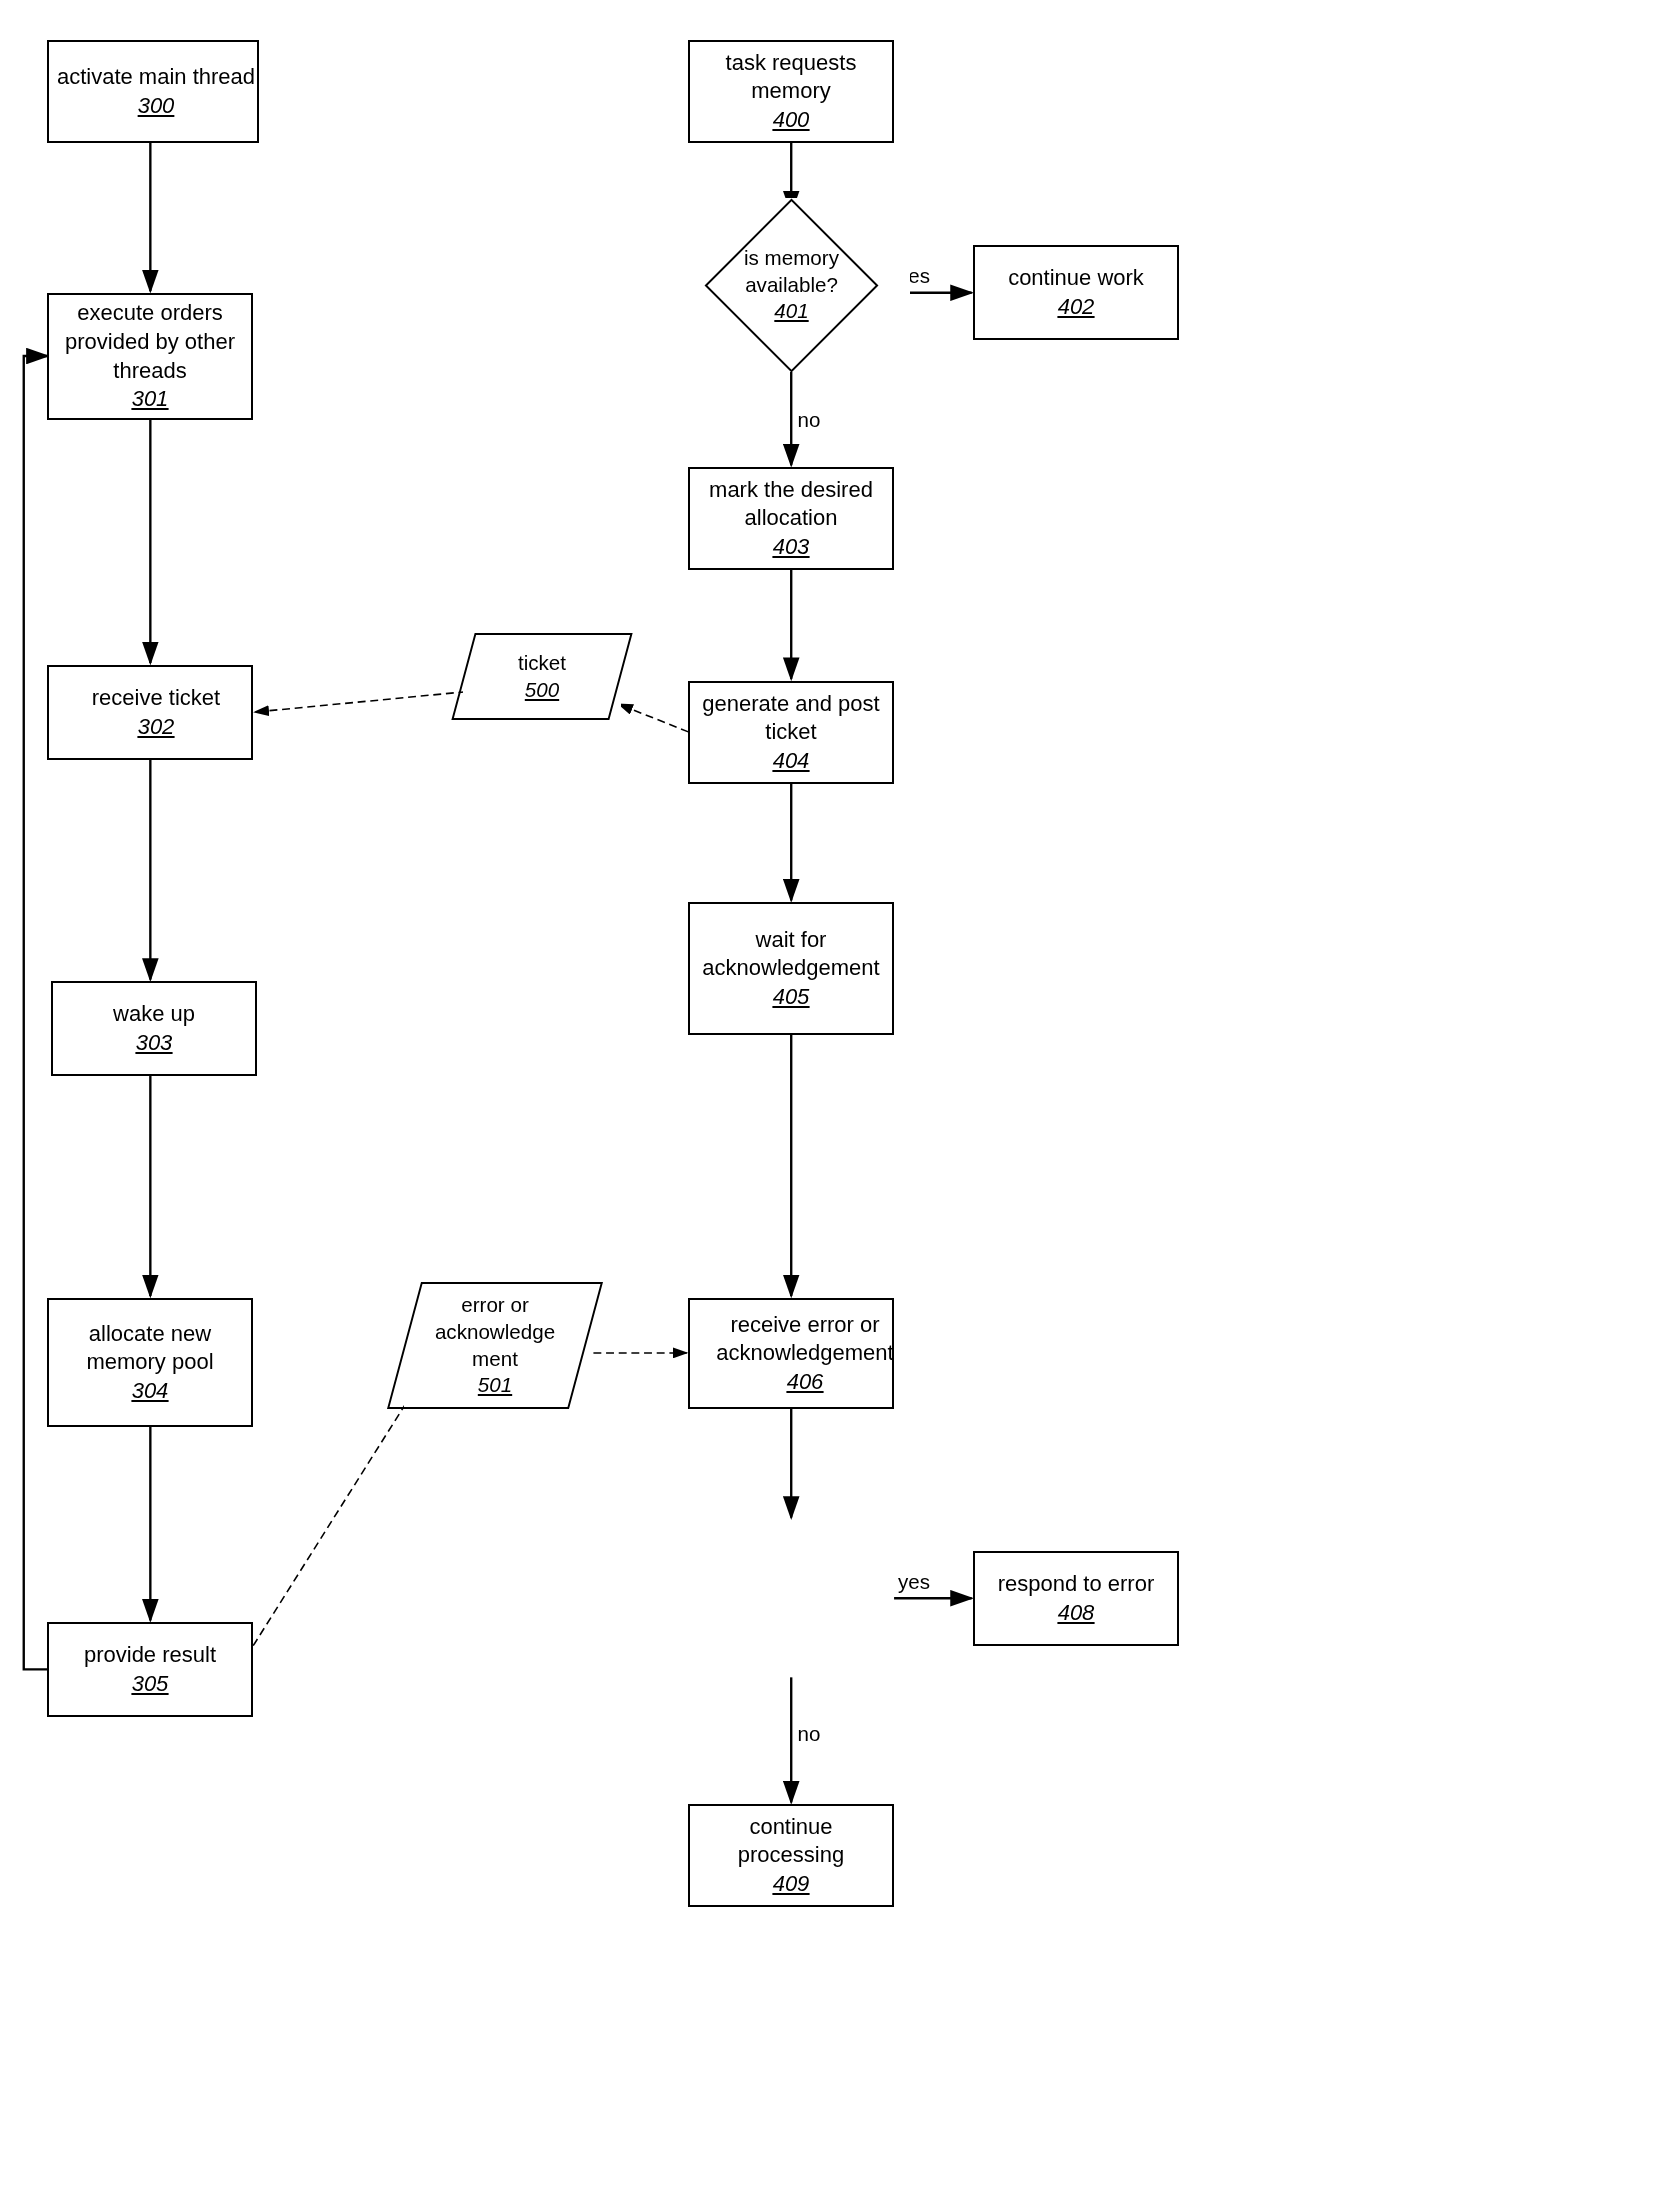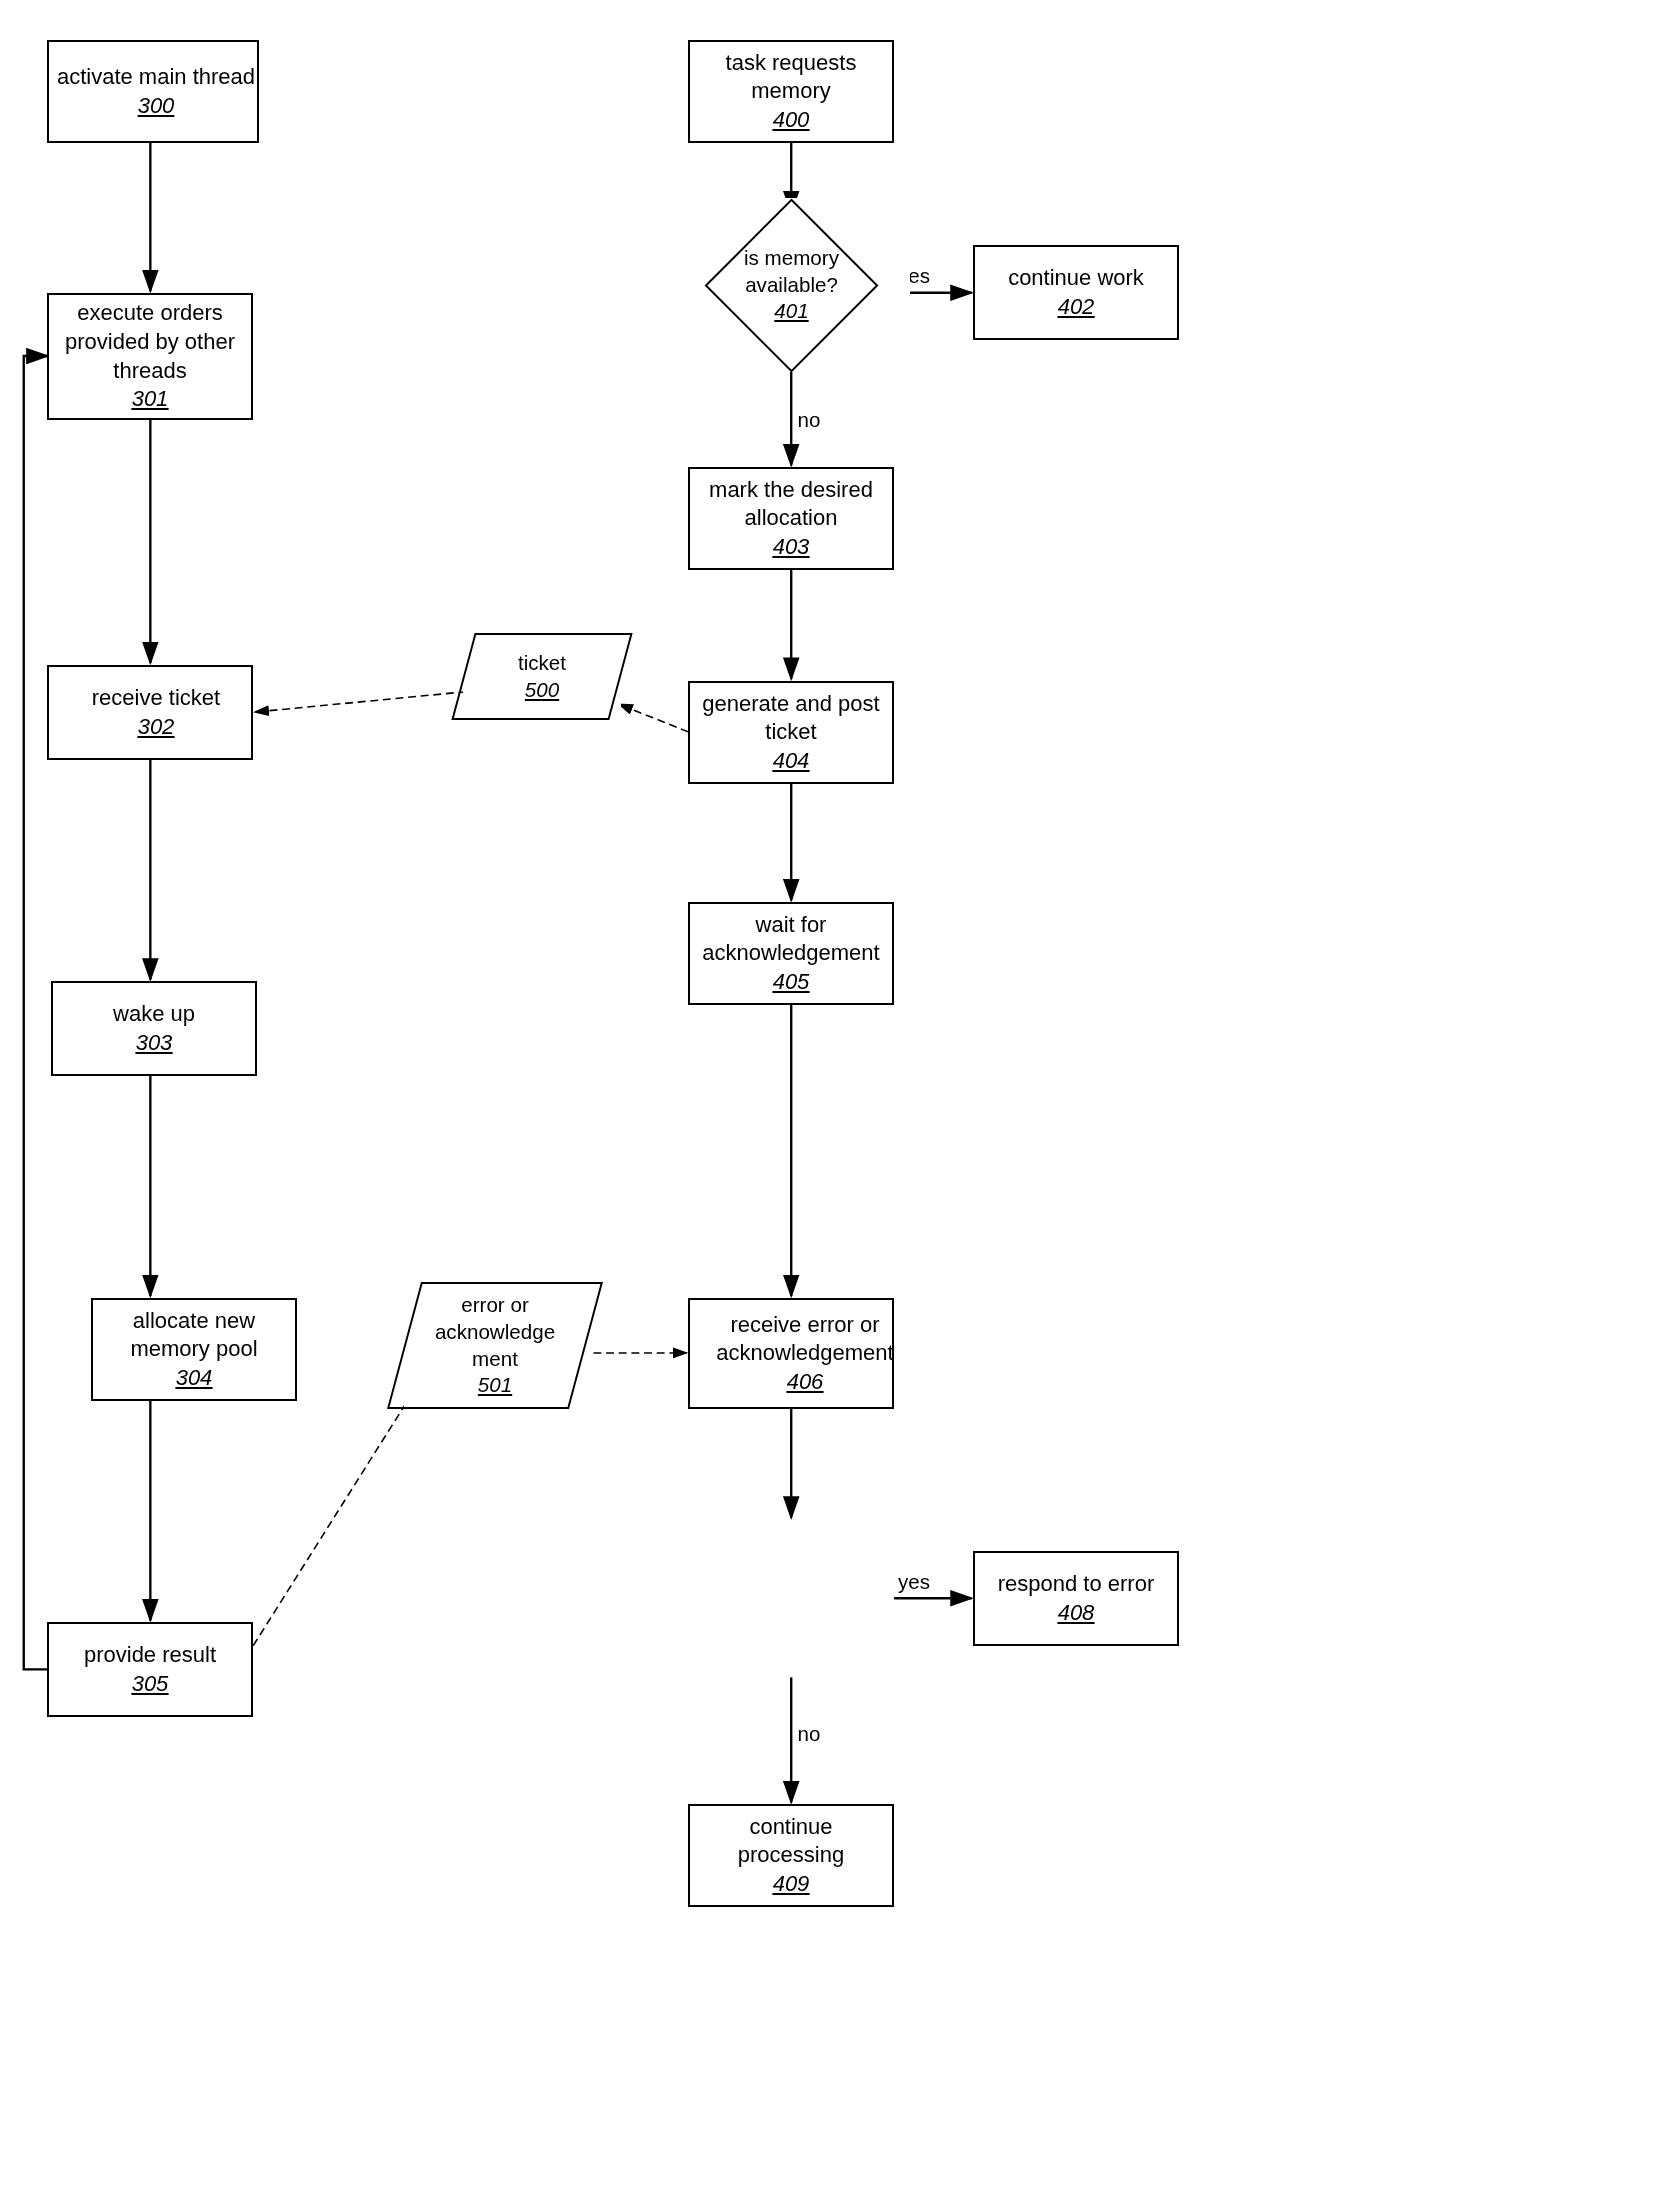--- a/index.html
+++ b/index.html
@@ -158,21 +158,21 @@
   <div class="box" style="left:47px; top:665px; width:206px; height:95px;padding-left:12px;">
     <span>receive ticket</span>
     <span class="num"><em><u>302</u></em></span>
   </div>
 
   <div class="box" style="left:51px; top:981px; width:206px; height:95px;">
     <span>wake up</span>
     <span class="num"><em><u>303</u></em></span>
   </div>
 
-  <div class="box" style="left:47px; top:1298px; width:206px; height:103px;margin-left:44px;">
+  <div class="box" style="left:47px; top:1298px; width:206px; height:129px;">
     <span>allocate new<br>memory pool</span>
     <span class="num"><em><u>304</u></em></span>
   </div>
 
   <div class="box" style="left:47px; top:1622px; width:206px; height:95px;">
     <span>provide result</span>
     <span class="num"><em><u>305</u></em></span>
   </div>
 
   <div class="box" style="left:688px; top:40px; width:206px; height:103px;">
@@ -202,21 +202,21 @@
     <span class="num"><em><u>404</u></em></span>
   </div>
 
   <div class="parallelogram" style="left:463px; top:633px; width:158px; height:87px;">
     <div class="parallelogram-inner"></div>
     <div class="parallelogram-text">
       ticket<br><em><u>500</u></em>
     </div>
   </div>
 
-  <div class="box" style="left:688px; top:902px; width:206px; height:103px;align-items:center;">
+  <div class="box" style="left:688px; top:902px; width:206px; height:133px;align-items:center;">
     <span>wait for<br>acknowledgement</span>
     <span class="num"><em><u>405</u></em></span>
   </div>
 
   <div class="parallelogram" style="left:404px; top:1282px; width:182px; height:127px;">
     <div class="parallelogram-inner"></div>
     <div class="parallelogram-text">
       error or<br>acknowledge<br>ment<br><em><u>501</u></em>
     </div>
   </div>

